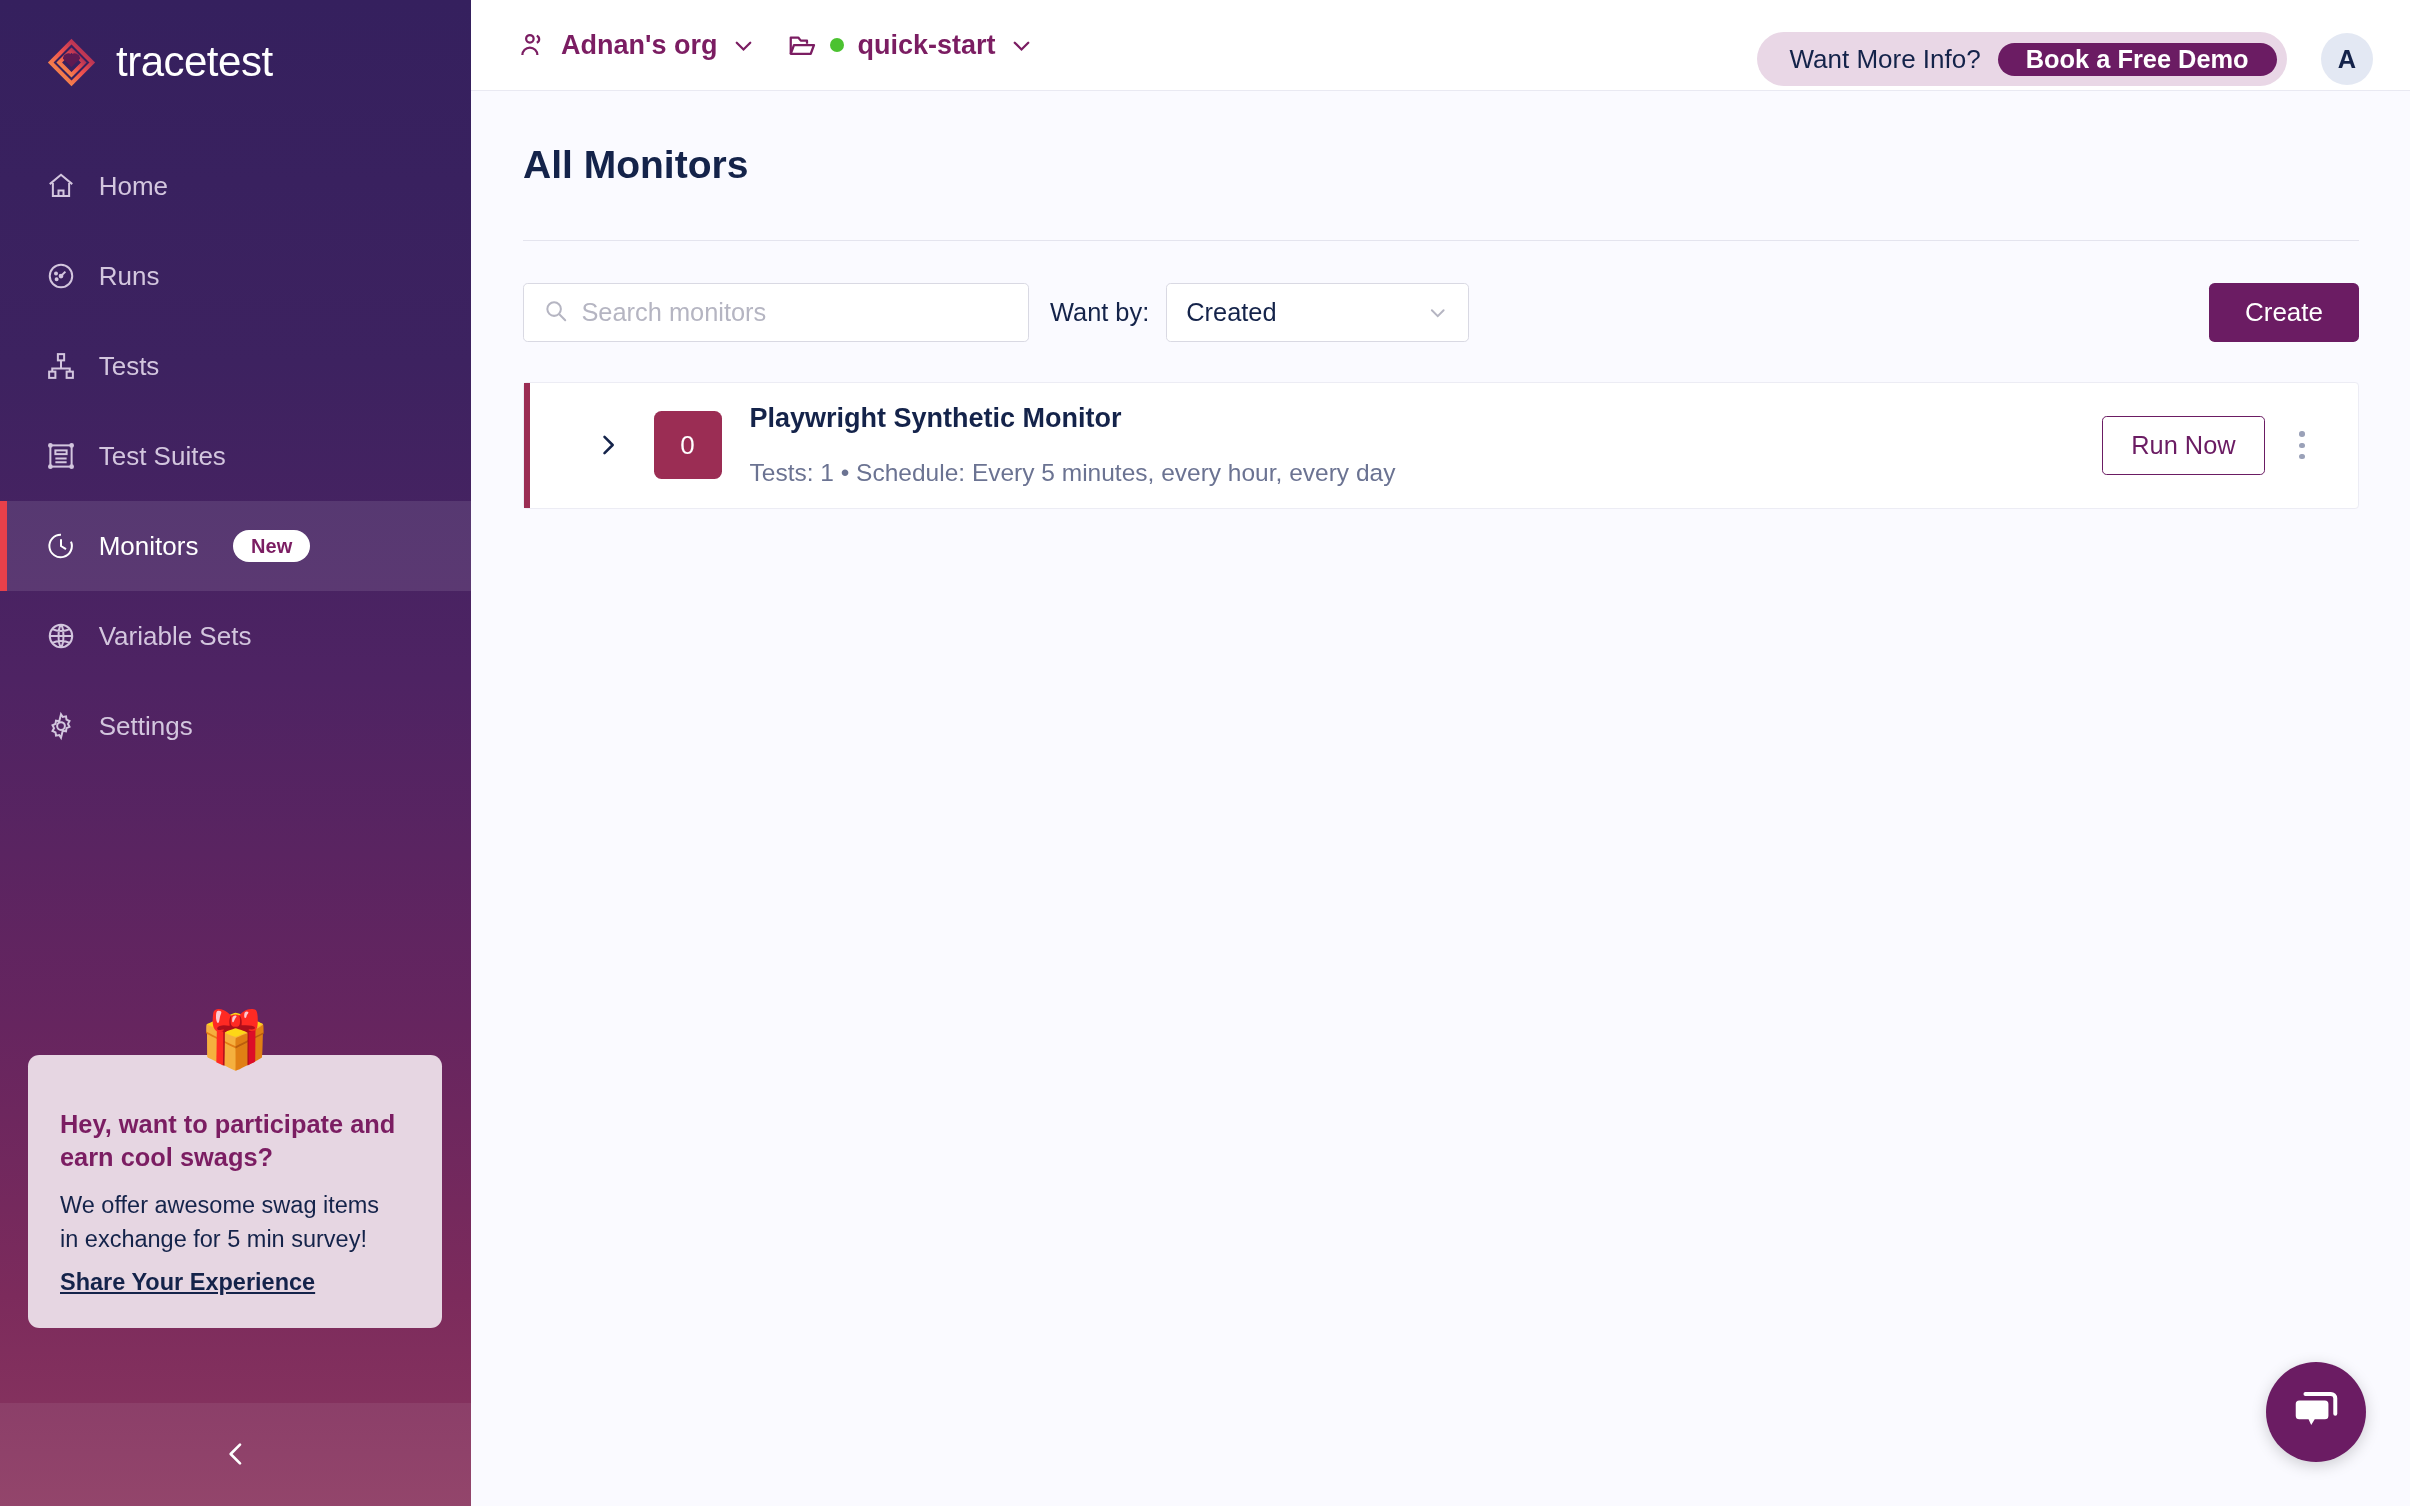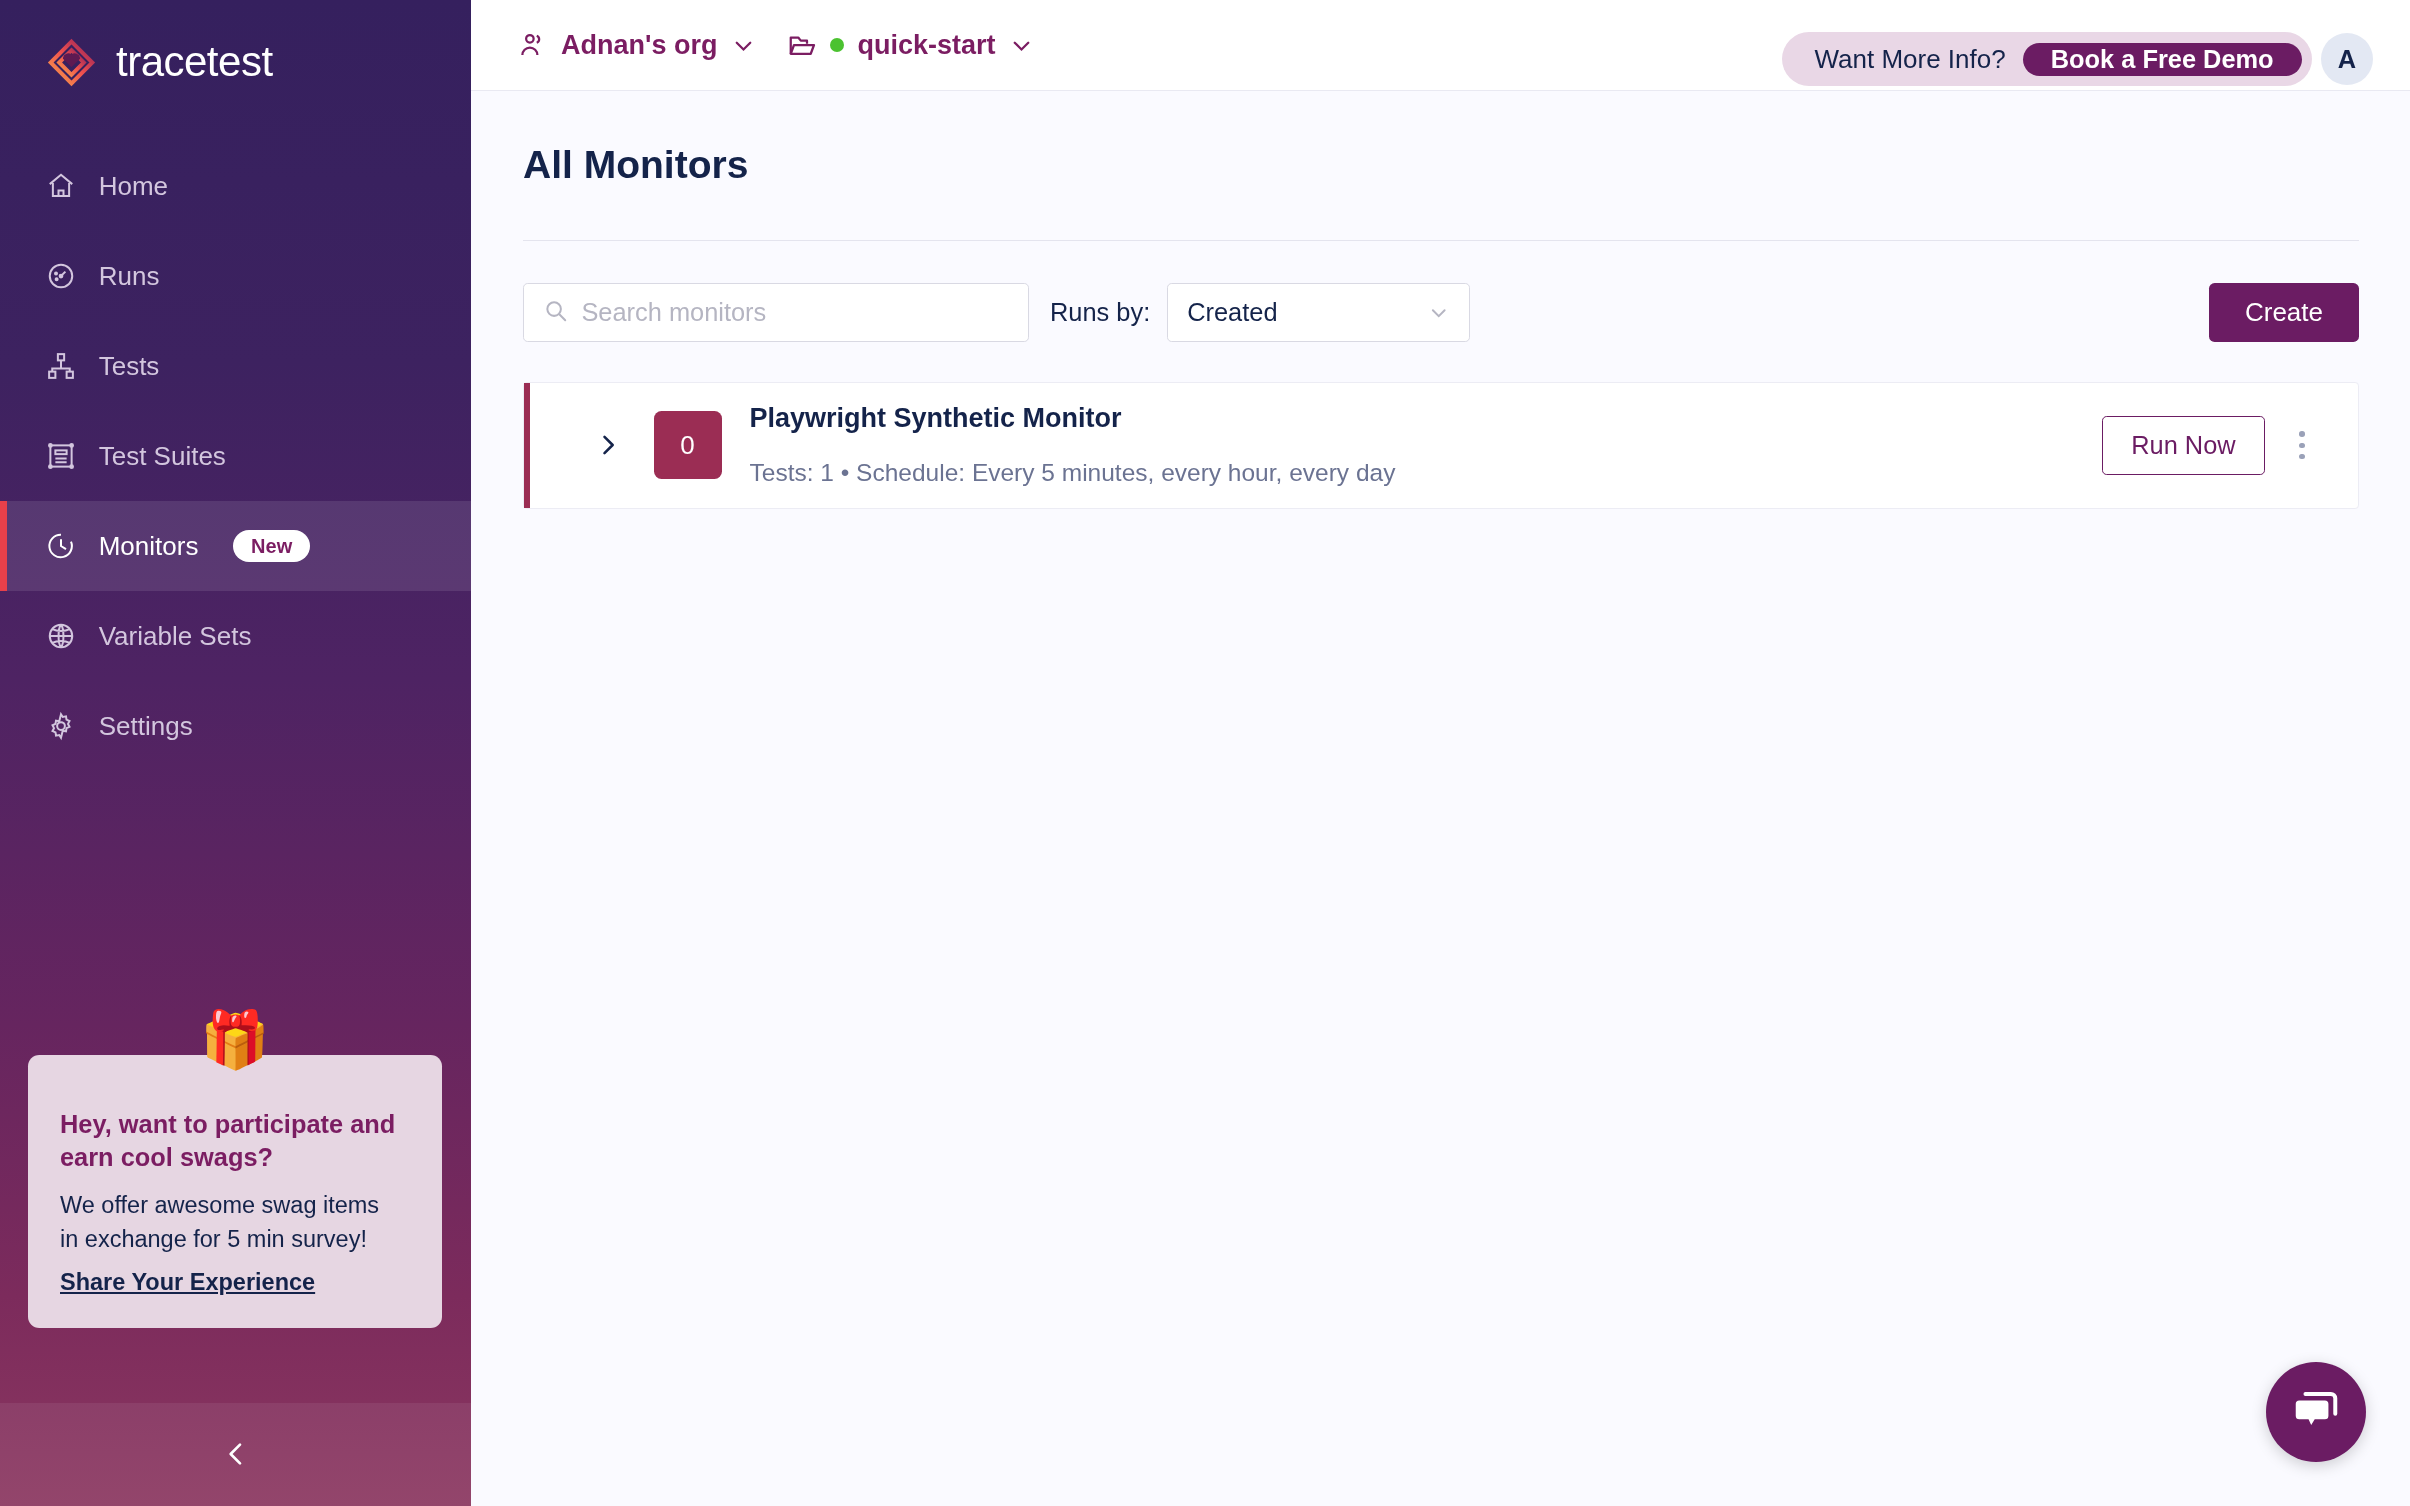--- a/index.html
+++ b/index.html
@@ -75,21 +75,21 @@
     height: 91px; background: #ffffff; border-bottom: 0.9px solid #e9e9f2;
     display: flex; padding: 0 38px 0 47px; flex: 0 0 91px;
   }
   .crumb { display: flex; align-items: center; gap: 13px; cursor: pointer; }
   .crumb-text { color: #7b1d62; font-size: 27px; font-weight: 700; }
   .crumb svg { display: block; }
   .chev { width: 27px; height: 27px; }
   .dot-green { width: 14px; height: 14px; border-radius: 50%; background: #4BC230; }
   .crumb-sep { width: 30px; }
 
-  .topbar-right { margin-left: auto; display: flex; align-items: center; gap: 9px; margin-top: 28px; }
+  .topbar-right { margin-left: auto; display: flex; align-items: center; gap: 34px; margin-top: 28px; }
   .promo-pill {
     background: #e9d7e6; border-radius: 56px;
     display: flex; align-items: center; gap: 17px;
     padding: 10.4px 10.4px 10.4px 32px;
   }
   .promo-pill-text { color: #14234a; font-size: 26px; }
   .demo-btn {
     background: #6B1C63; color: #ffffff; font-size: 25.4px; font-weight: 700;
     border: none; border-radius: 56px; padding: 2px 28px; cursor: pointer;
     font-family: inherit;
@@ -358,21 +358,21 @@
         <div class="search-box">
           <span>
             <svg viewBox="0 0 24 24" fill="none" stroke="#b5b5c2" stroke-width="1.9" stroke-linecap="round">
                 <circle cx="10.5" cy="10.5" r="6.4"></circle>
                 <path d="M15.4 15.4 21 21"></path>
               </svg>
           </span>
           <input type="text" placeholder="Search monitors" style="">
         </div>
 
-        <span class="sortlabel">Runs by:</span>
+        <span class="sortlabel">Want by:</span>
 
         <div class="select">
           <span>Created</span>
           <span class="chev-sm">
             <svg viewBox="0 0 24 24" fill="none" stroke="#b5b5c2" stroke-width="2" stroke-linecap="round">
                 <path d="M6 9.5 12 15.5 18 9.5"></path>
               </svg>
           </span>
         </div>
 

